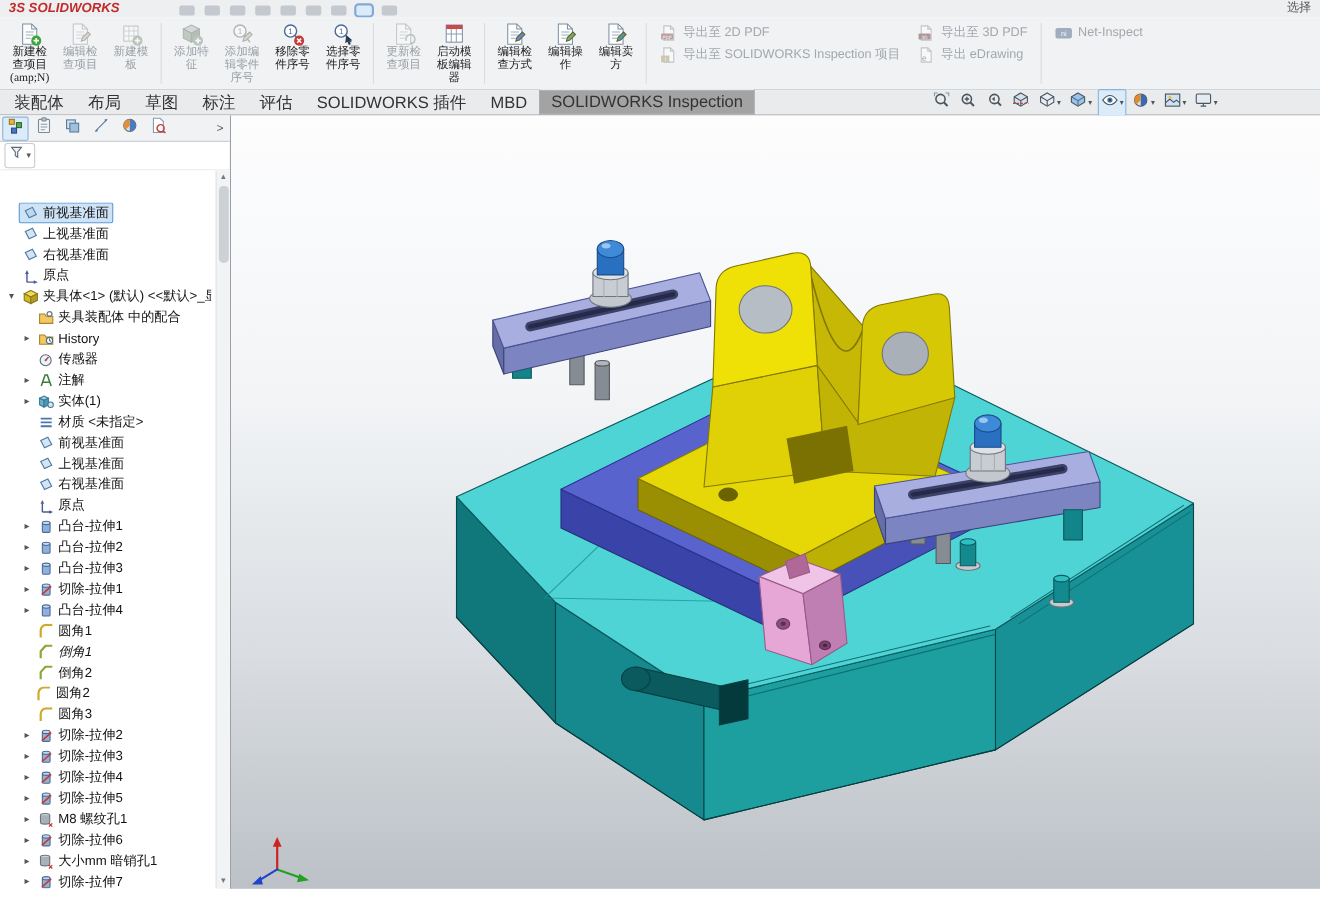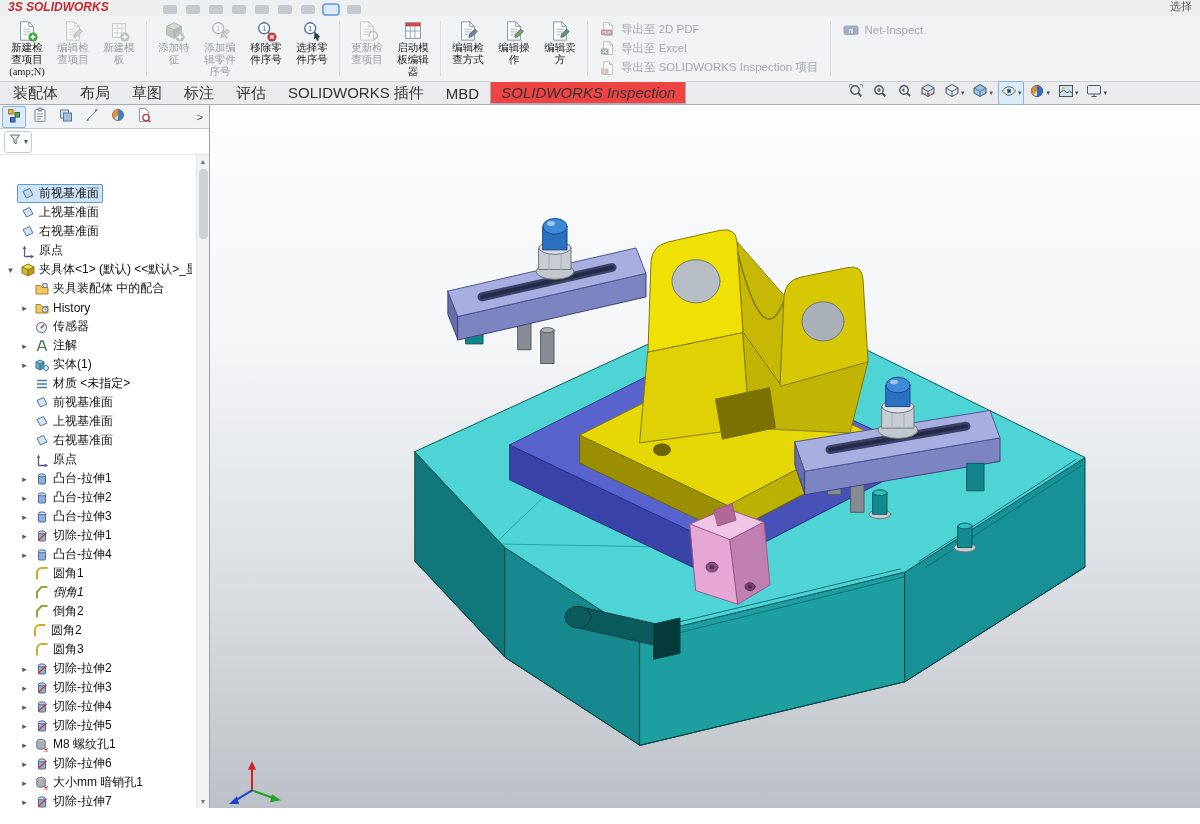--- a/index.html
+++ b/index.html
@@ -34,21 +34,21 @@
   .rmi.dis .rmi-lb{color:#a2a8ae;}
   .rmi.dis .rmi-ic{opacity:.5;filter:grayscale(.6);}
   .rmi-ic{display:flex;align-items:center;}
 
   
   .tabrow{height:23px;background:#e9ebed;border-bottom:1px solid #a8adb2;
     display:flex;align-items:stretch;padding-left:2px;flex:none;}
   .tabs{display:flex;align-items:stretch;}
   .tab{padding:0 10px;font-size:15px;color:#333;display:flex;align-items:center;
     border:1px solid transparent;white-space:nowrap;}
-  .tab.active{background:#ef4444;border-color:#a8adb2;border-top-color:#f0f2f4;margin-top:-1px;font-style:italic;}
+  .tab.active{background:#a3a3a3;border-color:#a8adb2;border-top-color:#f0f2f4;margin-top:-1px;}
   .hud{margin-left:auto;margin-right:90px;display:flex;align-items:center;gap:2px;}
   .hudb{display:flex;align-items:center;padding:1px 2px;border:1px solid transparent;border-radius:2px;}
   .hudb.pressed{background:#dcebf8;border-color:#8ab4e0;}
   .hud-caret{font-size:7px;color:#49555f;margin-left:1px;}
 
   
   .content{flex:1;display:flex;min-height:0;}
 
   .panel{width:210px;background:#fff;border-right:1px solid #9aa0a6;
     display:flex;flex-direction:column;flex:none;}
@@ -278,36 +278,48 @@
                 <text x="6.5" y="13" font-size="4.2" fill="#fff" text-anchor="middle">PDF</text>
               </svg>
             </span>
             <span class="rmi-lb">导出至 2D PDF</span>
           </div>
           <div class="rmi dis">
             <span class="rmi-ic">
               <svg xmlns="http://www.w3.org/2000/svg" width="16" height="16" viewBox="0 0 16 16">
                 <path d="M3.5 1.5h6l3 3v10h-9z" fill="#fff" stroke="#8a9aa8"></path>
                 <path d="M9.5 1.5v3h3" fill="none" stroke="#8a9aa8"></path>
-                <rect x="1" y="8.5" width="7.5" height="6" fill="#2a7a3a"></rect>
-                <path d="M2.8 10l4 3.2M6.8 10l-4 3.2" stroke="#fff"></path>
+                <rect x="1" y="8.5" width="7.5" height="6" fill="#c89a2a"></rect>
+                <text x="4.8" y="13.4" font-size="5" fill="#fff" text-anchor="middle">I</text>
               </svg>
             </span>
-            <span class="rmi-lb">导出至 Excel</span>
-          </div>
+            <span class="rmi-lb">导出至 SOLIDWORKS Inspection 项目</span>
+          </div>
+        </div>
+        <div class="rmenu">
           <div class="rmi dis">
             <span class="rmi-ic">
               <svg xmlns="http://www.w3.org/2000/svg" width="16" height="16" viewBox="0 0 16 16">
                 <path d="M3.5 1.5h6l3 3v10h-9z" fill="#fff" stroke="#8a9aa8"></path>
                 <path d="M9.5 1.5v3h3" fill="none" stroke="#8a9aa8"></path>
-                <rect x="1" y="8.5" width="7.5" height="6" fill="#c89a2a"></rect>
-                <text x="4.8" y="13.4" font-size="5" fill="#fff" text-anchor="middle">I</text>
+                <rect x="1" y="8.5" width="11" height="5.5" rx="1" fill="#a83030"></rect>
+                <text x="6.5" y="13" font-size="4.2" fill="#fff" text-anchor="middle">3D</text>
               </svg>
             </span>
-            <span class="rmi-lb">导出至 SOLIDWORKS Inspection 项目</span>
+            <span class="rmi-lb">导出至 3D PDF</span>
+          </div>
+          <div class="rmi dis">
+            <span class="rmi-ic">
+              <svg xmlns="http://www.w3.org/2000/svg" width="16" height="16" viewBox="0 0 16 16">
+                <path d="M3.5 1.5h6l3 3v10h-9z" fill="#fff" stroke="#8a9aa8"></path>
+                <path d="M9.5 1.5v3h3" fill="none" stroke="#8a9aa8"></path>
+                <text x="6.2" y="13.8" font-size="8" fill="#e07820" font-weight="bold" text-anchor="middle">e</text>
+              </svg>
+            </span>
+            <span class="rmi-lb">导出 eDrawing</span>
           </div>
         </div>
       </div>
       <div class="rsep"></div>
       <div class="rgroup">
         <div class="rmenu">
           <div class="rmi dis">
             <span class="rmi-ic">
               <svg xmlns="http://www.w3.org/2000/svg" width="16" height="16" viewBox="0 0 16 16">
                 <rect x="0.5" y="3.5" width="15" height="9.5" rx="2" fill="#2d6fc0"></rect>

